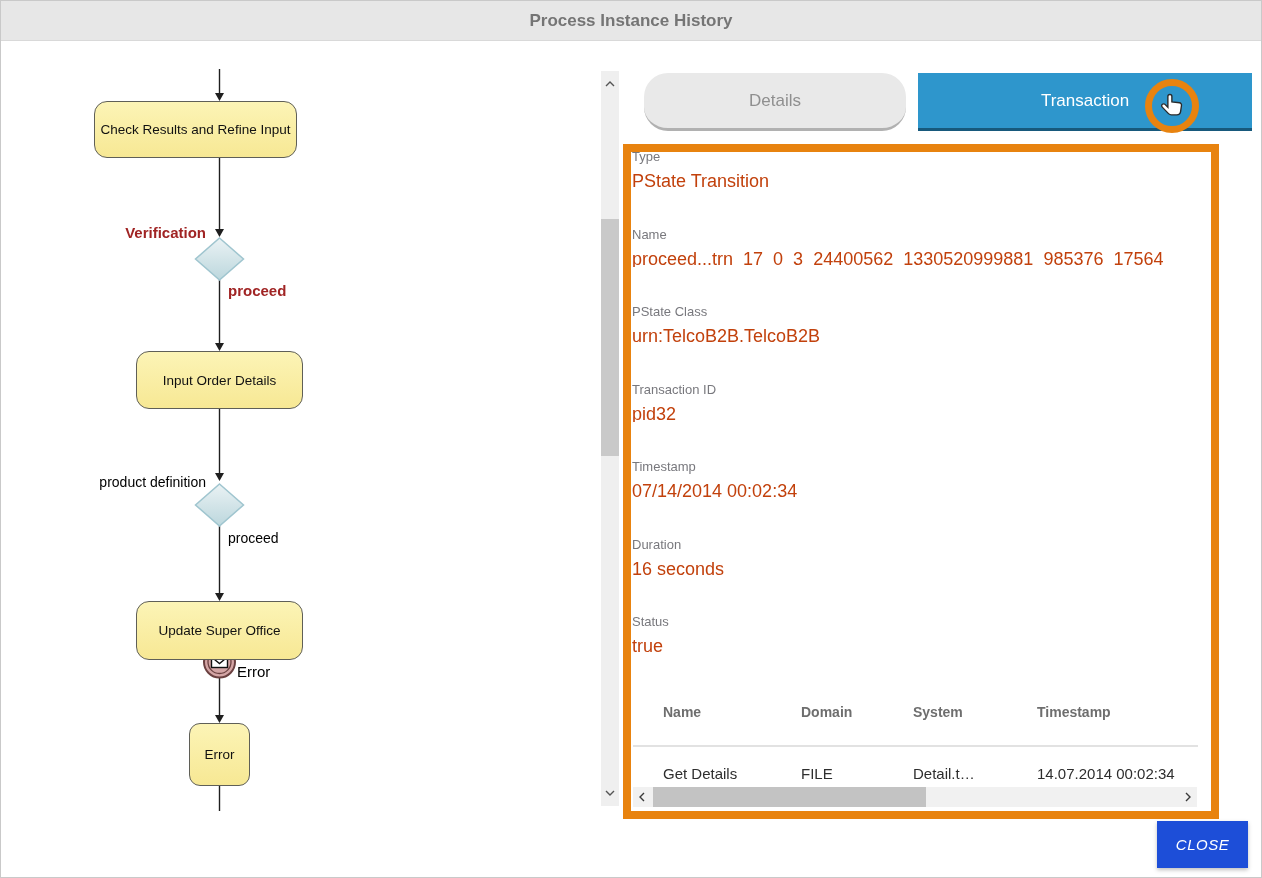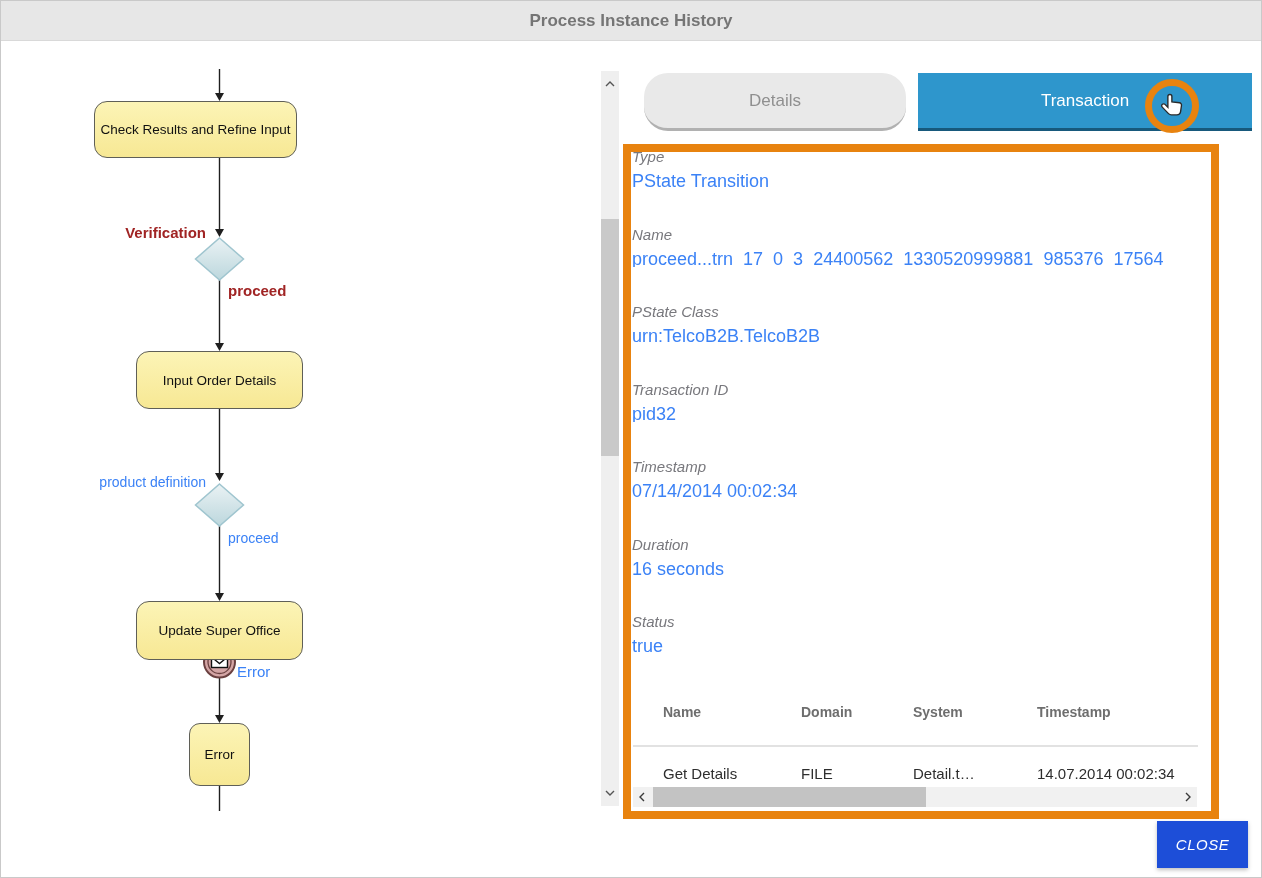--- a/index.html
+++ b/index.html
@@ -14,21 +14,21 @@
   .header .title { font-size:17px; font-weight:bold; color:#757575; }
 
   .main { position:absolute; left:0; top:48px; width:1262px; height:830px; }
 
   
   .flow-svg { position:absolute; left:0; top:0; }
   .task-node { position:absolute; background:linear-gradient(#fcf4b6,#f7e894);
                border:1.5px solid #5f5f57; border-radius:13px;
                display:flex; align-items:center; justify-content:center;
                font-size:13.5px; color:#111; text-align:center; }
-  .flow-label { position:absolute; font-size:14px; color:#3b82f6; white-space:nowrap; }
+  .flow-label { position:absolute; font-size:14px; color:#000000; white-space:nowrap; }
   .flow-label.red { color:#a02424; font-weight:bold; font-size:15px; }
 
   
   .vscroll { position:absolute; left:600px; top:22px; width:18px; height:735px;
              background:#efefef; }
   .vs-thumb { position:absolute; left:0; top:148px; width:18px; height:237px; background:#c9c9c9; }
   .vs-arrow { position:absolute; left:0; width:18px; height:18px;
               display:flex; align-items:center; justify-content:center; }
   .vs-arrow.up { top:4px; } .vs-arrow.down { bottom:4px; }
 
@@ -43,22 +43,22 @@
   
   .cursor-ring { position:absolute; left:1144px; top:30px; width:54px; height:54px;
                  border:7px solid #e8830f; border-radius:50%;
                  display:flex; align-items:center; justify-content:center; }
 
   
   .orange-box { position:absolute; left:622px; top:95px; width:596px; height:675px;
                 border:8px solid #e8830f; background:#fff; }
 
   .field { position:absolute; left:631px; width:575px; }
-  .f-label { font-size:15px; color:#78787d; line-height:16px;font-style:italic; }
-  .f-value { font-size:18px; color:#3b82f6; line-height:16px; margin-top:8px;
+  .f-label { font-size:13px; color:#78787d; line-height:16px; }
+  .f-value { font-size:18px; color:#c2410c; line-height:16px; margin-top:8px;
              white-space:nowrap; overflow:hidden; }
 
   
   .t-grid { position:absolute; left:632px; width:566px; display:grid;
             grid-template-columns:138px 112px 124px 1fr; padding-left:30px; }
   .t-head { top:655px; font-size:14px; font-weight:bold; color:#6e6e6e; }
   .t-sep  { position:absolute; left:632px; top:696px; width:565px; height:2px; background:#e2e2e2; }
   .t-row  { top:716px; font-size:15px; color:#2e2e2e; }
   .t-cell { white-space:nowrap; overflow:hidden; }
 

